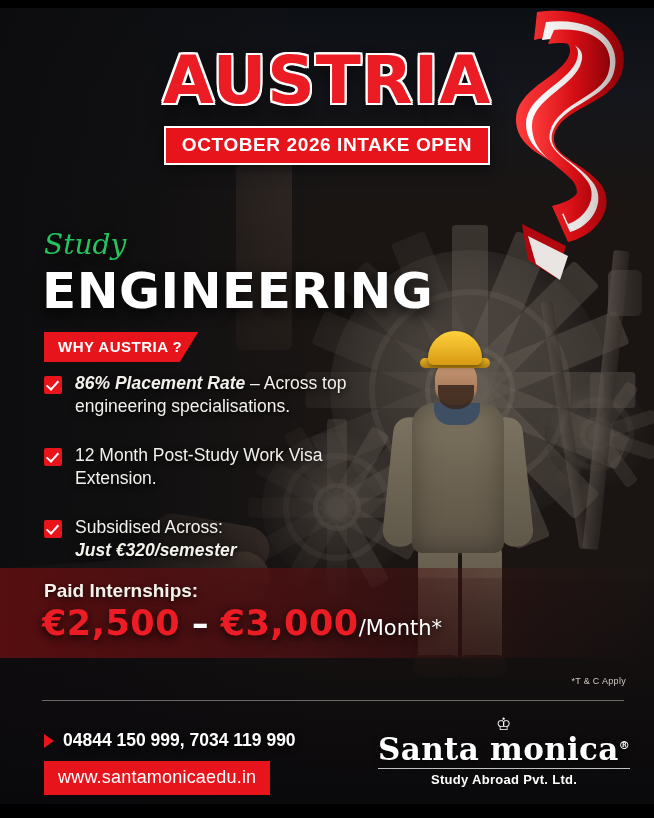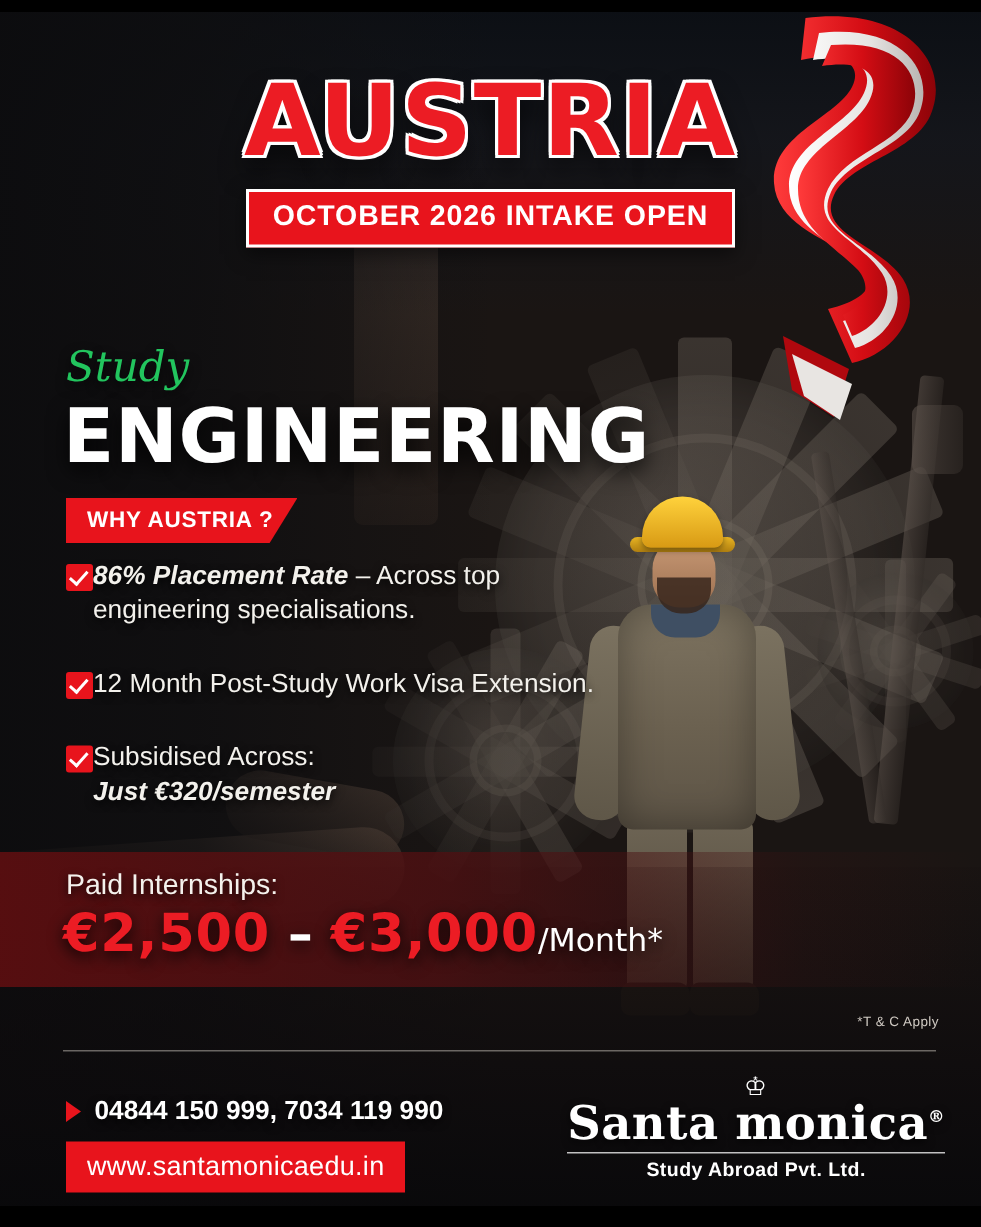--- a/index.html
+++ b/index.html
@@ -212,21 +212,21 @@
     font-size: 15px;
     letter-spacing: .5px;
     padding: 6px 16px 7px 14px;
     clip-path: polygon(0 0, 100% 0, 88% 100%, 0 100%);
     box-shadow: 0 3px 10px rgba(0,0,0,.55);
   }
   .benefits {
     position: absolute; left: 44px; top: 372px; width: 360px; z-index: 6;
   }
   .benefit {
-    display: flex; align-items: flex-start; 
+    display: flex; align-items: flex-start; gap: 13px;
     margin-bottom: 26px;
   }
   .tick {
     flex: 0 0 auto;
     width: 18px; height: 18px; margin-top: 4px;
     background: #e8141c;
     border-radius: 2px;
     position: relative;
   }
   .tick::after {
@@ -245,21 +245,21 @@
   }
   .btext .em { font-style: italic; font-weight: 700; }
 
   
   .band {
     position: absolute; left: 0; right: 0; top: 568px; height: 90px; z-index: 5;
     background: linear-gradient(90deg, rgba(92,14,16,0.92) 0%, rgba(78,16,18,0.80) 45%, rgba(60,20,20,0.22) 82%, rgba(40,20,18,0.0) 100%);
   }
   .band-label {
     position: absolute; left: 44px; top: 580px; z-index: 6;
-    color: #f4f1ec; font-size: 19px; font-weight: 400;
+    color: #f4f1ec; font-size: 19px; font-weight: 700;
     text-shadow: 0 2px 6px rgba(0,0,0,.8);
   }
   .band-amount {
     position: absolute; left: 42px; top: 603px; z-index: 6;
     display: flex; align-items: baseline;
     font-family: "DejaVu Sans", sans-serif;
     text-shadow: 0 3px 10px rgba(0,0,0,.8);
   }
   .amt {
     font-size: 35px; font-weight: 700; color: #ec1c24; letter-spacing: .5px;

